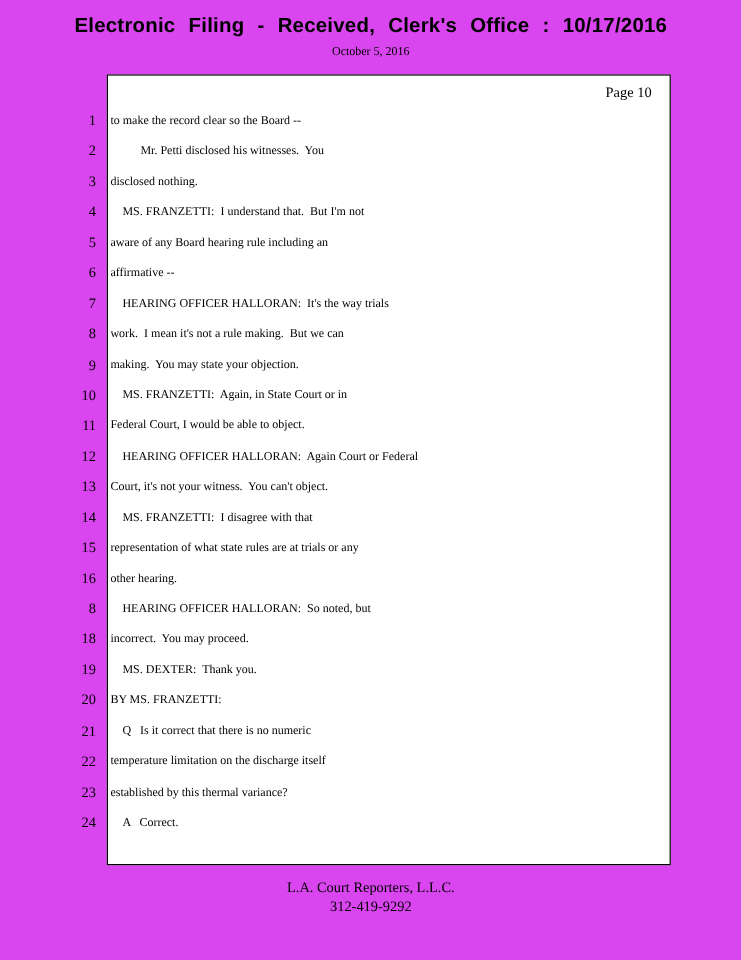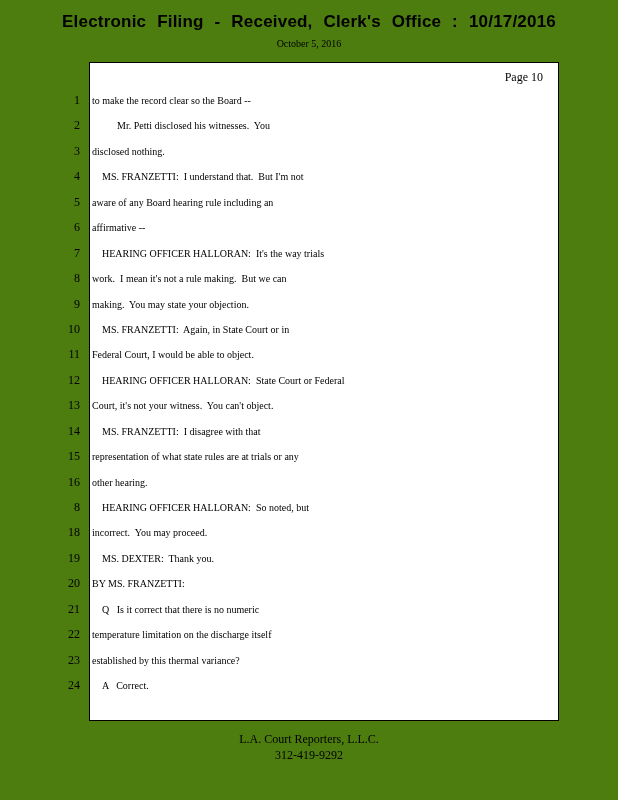--- a/index.html
+++ b/index.html
@@ -1,21 +1,21 @@
 <!DOCTYPE html>
 <html><head>
 <meta charset="utf-8">
 <style>
   * { margin: 0; padding: 0; box-sizing: border-box; }
   html, body { background: #ffffff; }
   .page {
     position: relative;
     width: 618px;
     height: 800px;
-    background: #4d7c0f;
+    background: #d946ef;
     font-family: "Liberation Serif", serif;
     color: #000000;
     overflow: hidden;
   }
   .header-title {
     position: absolute;
     top: 12px;
     left: 0;
     width: 100%;
     text-align: center;
@@ -159,21 +159,21 @@
       <span class="line-text">    MS. FRANZETTI:  Again, in State Court or in</span>
     </div>
 
     <div class="transcript-row">
       <span class="line-number">11</span>
       <span class="line-text">Federal Court, I would be able to object.</span>
     </div>
 
     <div class="transcript-row">
       <span class="line-number">12</span>
-      <span class="line-text">    HEARING OFFICER HALLORAN:  State Court or Federal</span>
+      <span class="line-text">    HEARING OFFICER HALLORAN:  Again Court or Federal</span>
     </div>
 
     <div class="transcript-row">
       <span class="line-number">13</span>
       <span class="line-text">Court, it's not your witness.  You can't object.</span>
     </div>
 
     <div class="transcript-row">
       <span class="line-number">14</span>
       <span class="line-text">    MS. FRANZETTI:  I disagree with that</span>

